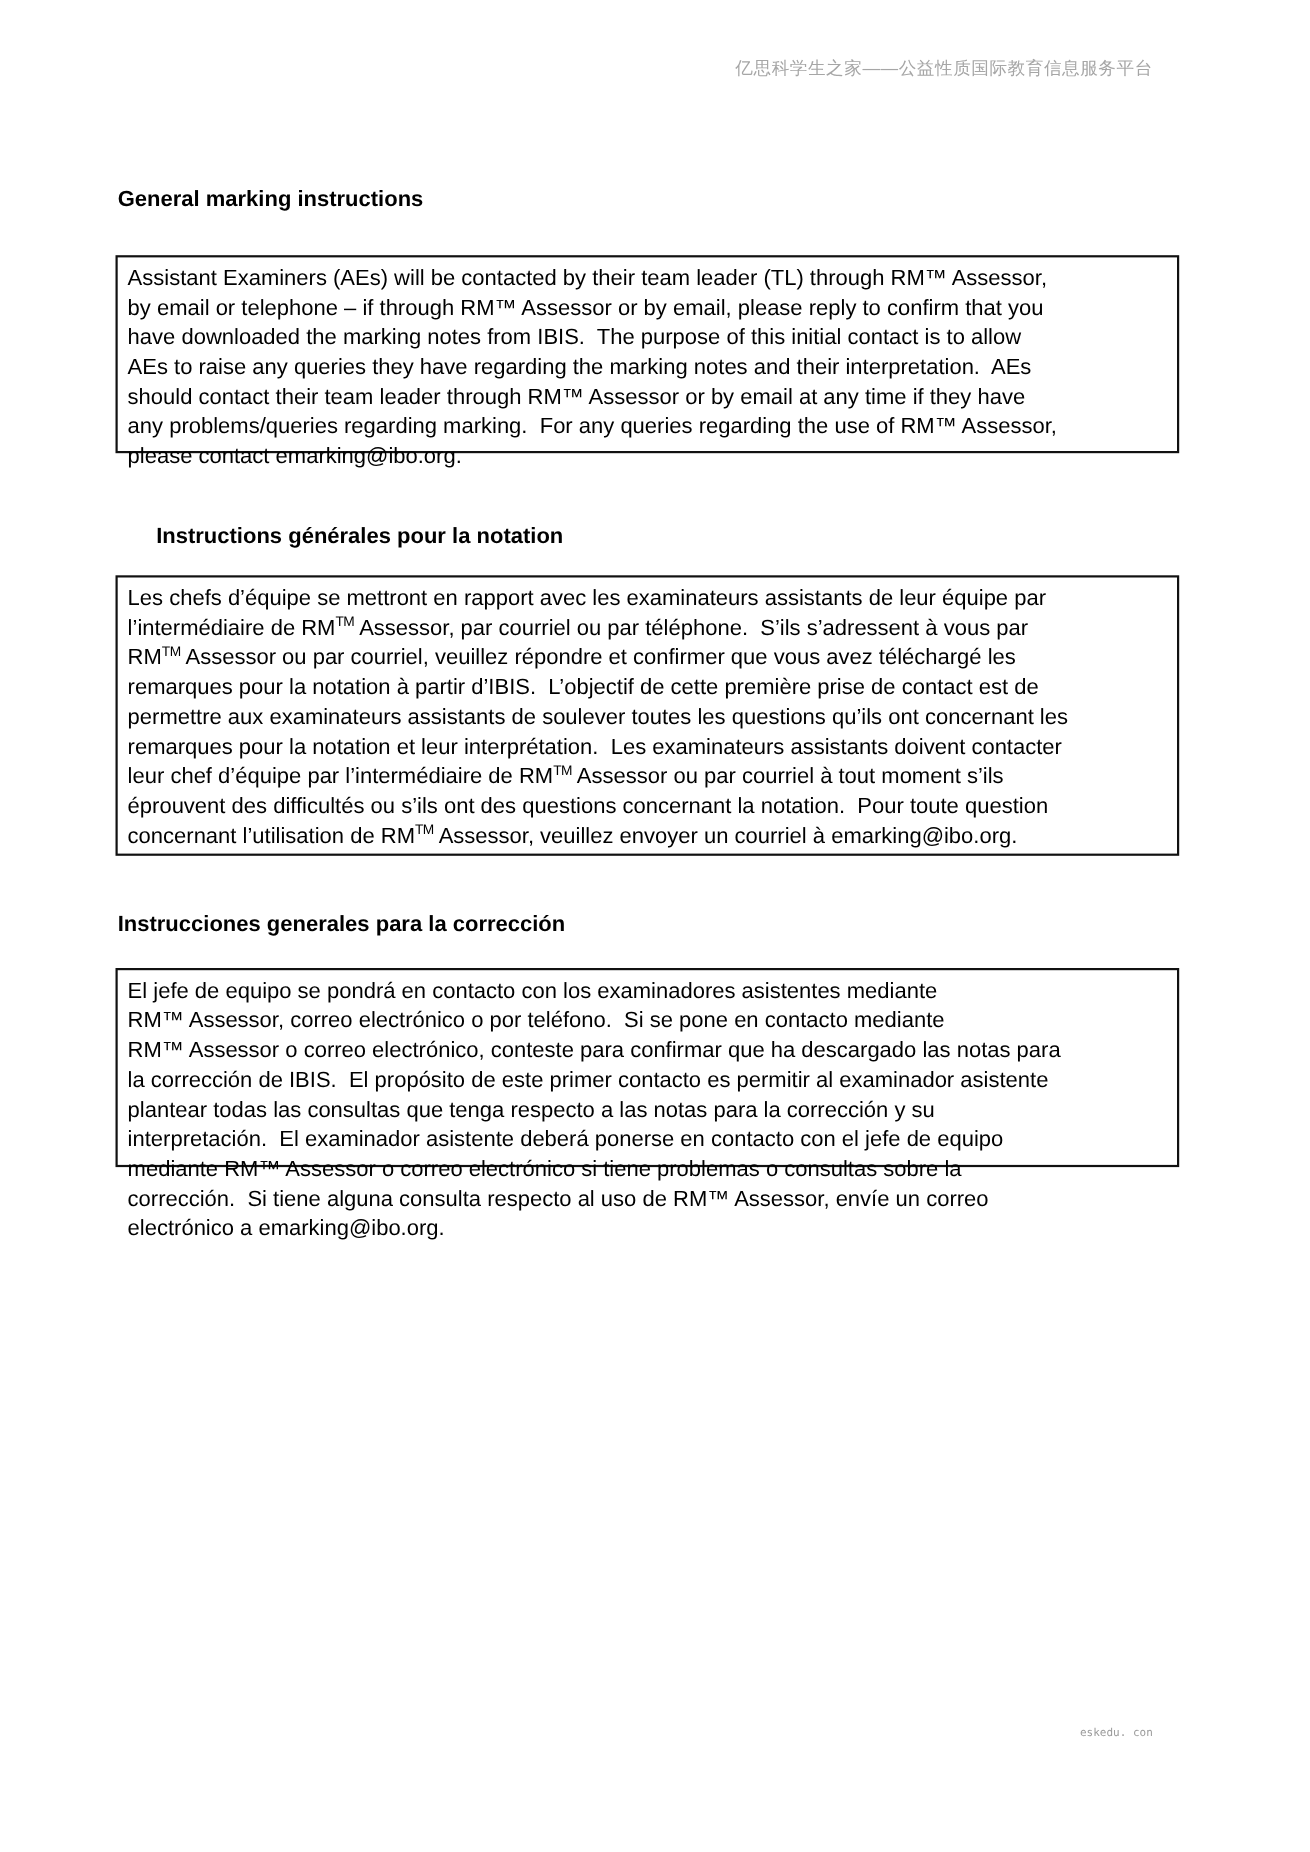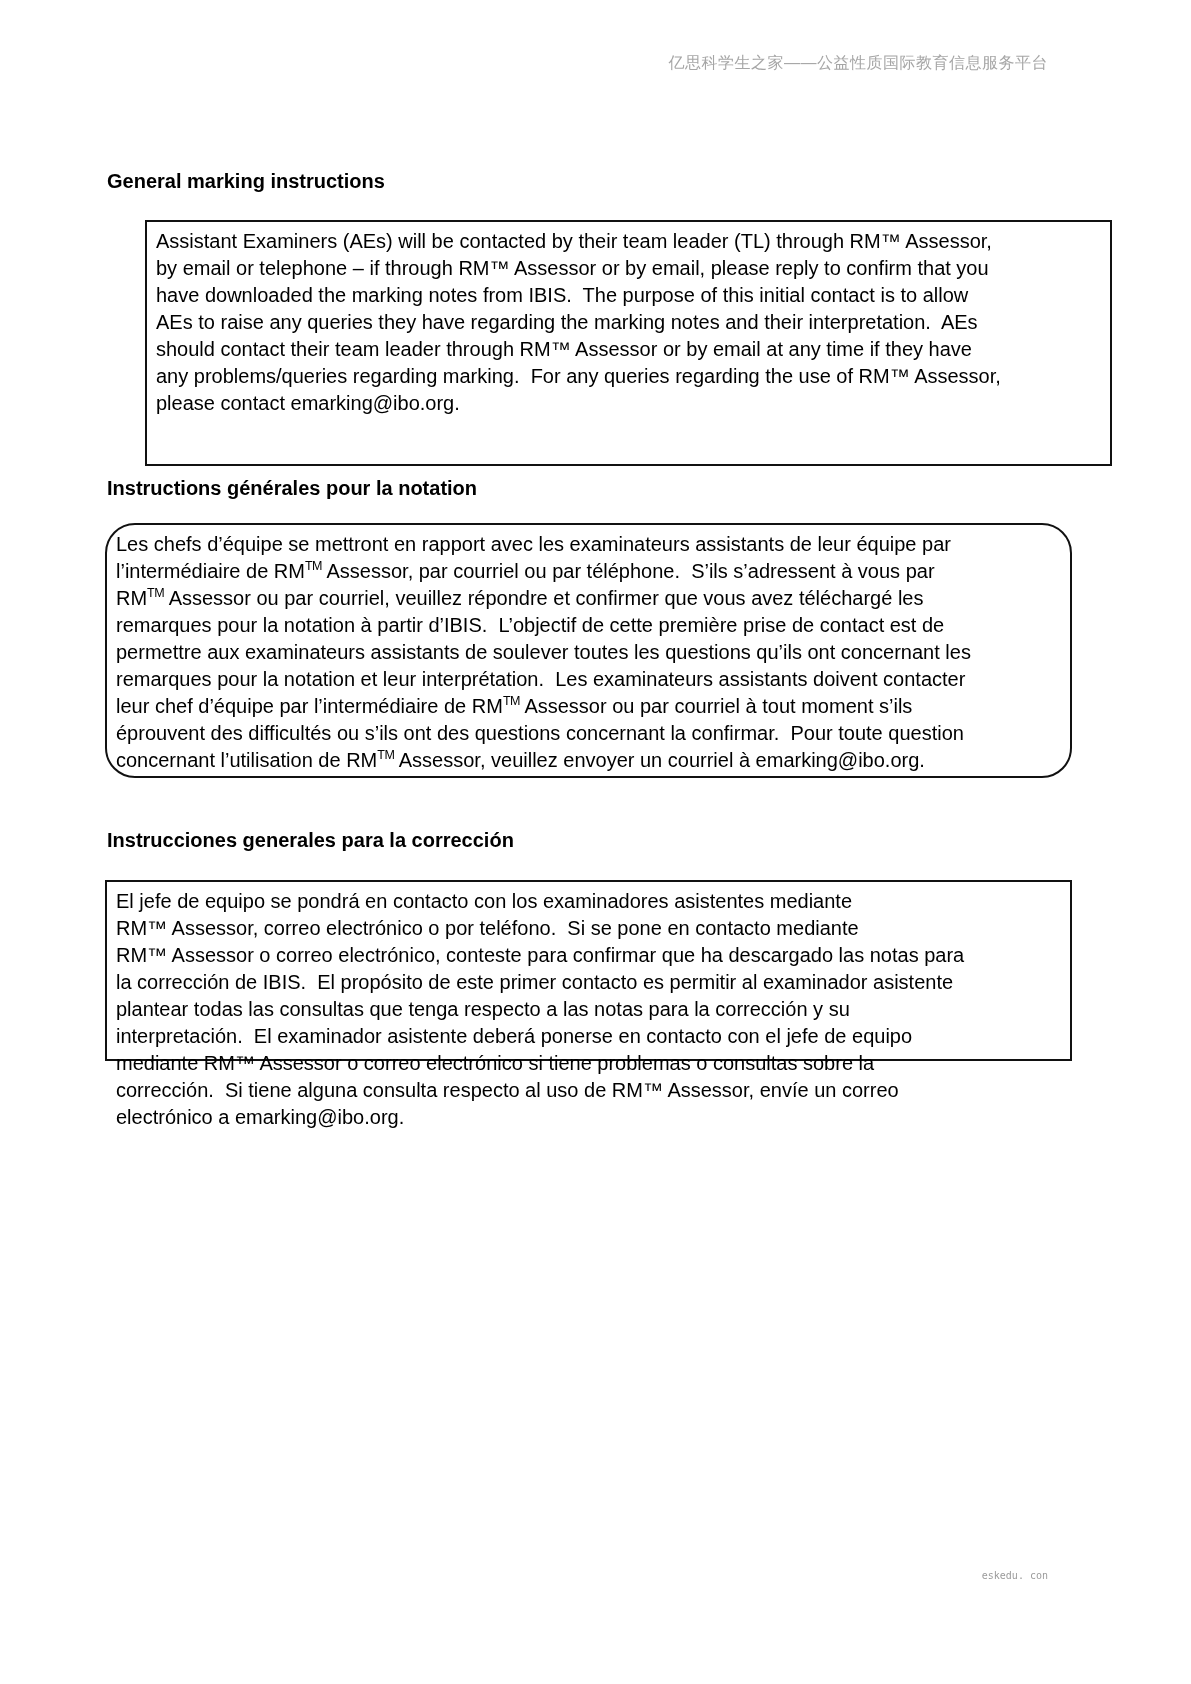--- a/index.html
+++ b/index.html
@@ -24,31 +24,31 @@
     font-family:"DejaVu Sans Mono", monospace;
     font-size:10px; color:#9b9b9b;
     white-space:pre;
   }
   .section-heading {
     position:absolute; left:107px;
     font-size:20px; font-weight:bold; line-height:24px;
     white-space:pre;
   }
   .h-en { top:169px; }
-  .h-fr { top:476px; }
+  .h-fr { top:476px;margin-left:35px; }
   .h-es { top:828px; }
   .text-box {
     position:absolute; left:105px; width:967px;
     box-sizing:border-box;
     border:2px solid #111;
     padding:6px 9px 0 9px;
     background:#fff;
   }
-  .b-en { top:220px; height:246px;margin-left:40px; }
-  .b-fr { top:523px; height:255px;border-radius:30px; }
+  .b-en { top:232px; height:180px; }
+  .b-fr { top:523px; height:255px; }
   .b-es { top:880px; height:181px; }
   .line {
     font-size:20px; line-height:27px;
     white-space:pre;
   }
   .line sup {
     font-size:12.5px;
     line-height:0;
     vertical-align:super;
     letter-spacing:-0.5px;
@@ -77,21 +77,21 @@
   <div class="section-heading h-fr">Instructions générales pour la notation</div>
 
   <div class="text-box b-fr">
       <div class="line">Les chefs d’équipe se mettront en rapport avec les examinateurs assistants de leur équipe par</div>
       <div class="line">l’intermédiaire de RM<sup>TM</sup> Assessor, par courriel ou par téléphone.  S’ils s’adressent à vous par</div>
       <div class="line">RM<sup>TM</sup> Assessor ou par courriel, veuillez répondre et confirmer que vous avez téléchargé les</div>
       <div class="line">remarques pour la notation à partir d’IBIS.  L’objectif de cette première prise de contact est de</div>
       <div class="line">permettre aux examinateurs assistants de soulever toutes les questions qu’ils ont concernant les</div>
       <div class="line">remarques pour la notation et leur interprétation.  Les examinateurs assistants doivent contacter</div>
       <div class="line">leur chef d’équipe par l’intermédiaire de RM<sup>TM</sup> Assessor ou par courriel à tout moment s’ils</div>
-      <div class="line">éprouvent des difficultés ou s’ils ont des questions concernant la confirmar.  Pour toute question</div>
+      <div class="line">éprouvent des difficultés ou s’ils ont des questions concernant la notation.  Pour toute question</div>
       <div class="line">concernant l’utilisation de RM<sup>TM</sup> Assessor, veuillez envoyer un courriel à emarking@ibo.org.</div>
     </div>
 
   <div class="section-heading h-es">Instrucciones generales para la corrección</div>
 
   <div class="text-box b-es">
       <div class="line">El jefe de equipo se pondrá en contacto con los examinadores asistentes mediante</div>
       <div class="line">RM™ Assessor, correo electrónico o por teléfono.  Si se pone en contacto mediante</div>
       <div class="line">RM™ Assessor o correo electrónico, conteste para confirmar que ha descargado las notas para</div>
       <div class="line">la corrección de IBIS.  El propósito de este primer contacto es permitir al examinador asistente</div>

